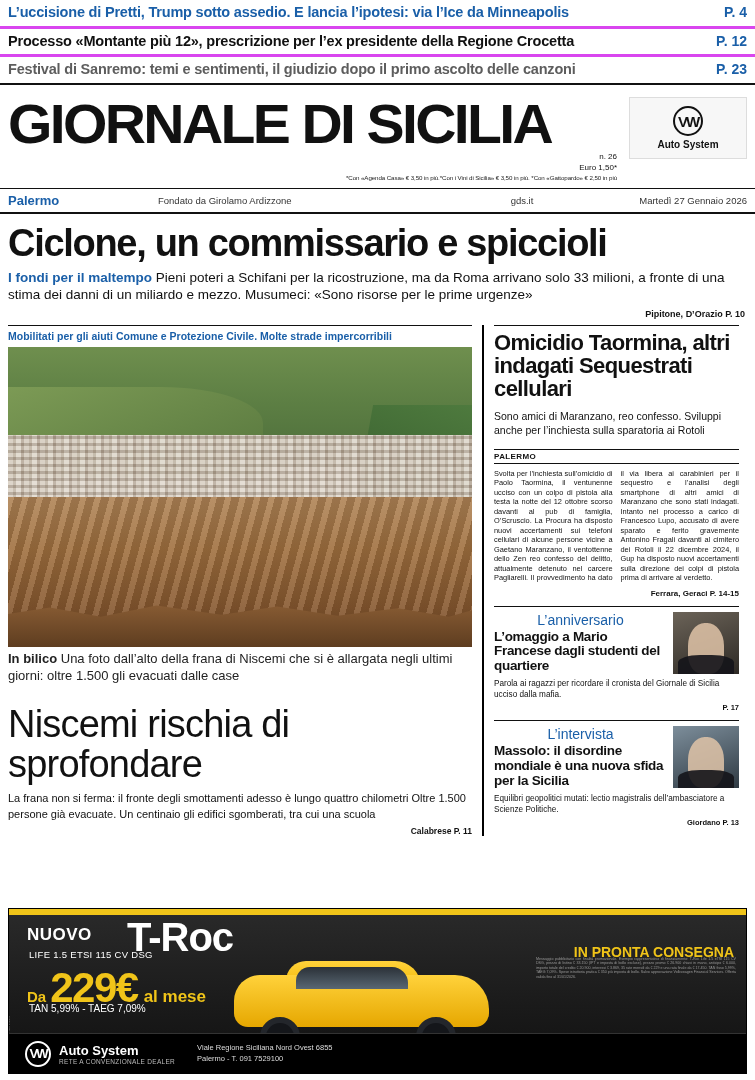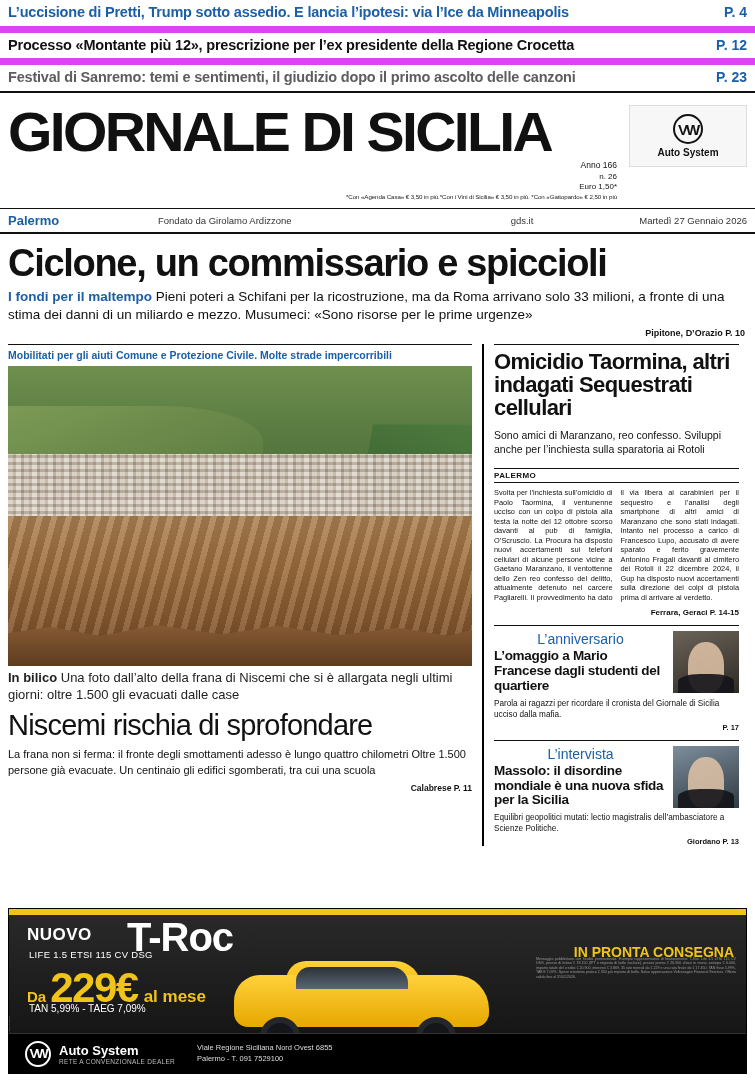--- a/index.html
+++ b/index.html
@@ -12,21 +12,21 @@
     color: #111;
     overflow: hidden;
   }
   .page { width: 755px; height: 1080px; position: relative; }
 
   
   .teasers { border-bottom: 2px solid #111; }
   .teaser {
     display: flex; align-items: baseline;
     padding: 4px 8px 5px 8px;
-    border-bottom: 7px solid #d946ef;
+    border-bottom: 3px solid #d946ef;
   }
   .teaser:last-child { border-bottom: none; }
   .teaser-text {
     flex: 1;
     font-size: 14.5px;
     font-weight: bold;
     letter-spacing: -0.2px;
     line-height: 1.15;
   }
   .teaser-1 .teaser-text { color: #1a5fa8; }
@@ -144,22 +144,22 @@
     clip-path: polygon(0 28%,9% 14%,20% 34%,32% 10%,46% 30%,58% 12%,71% 32%,84% 16%,95% 34%,100% 20%,100% 100%,0 100%); }
   .ph-green-right { position:absolute; right:0; top:58px; width:26%; height:140px;
     background: linear-gradient(200deg,#4e7a3e,#2f5428); clip-path: polygon(18% 0,100% 0,100% 100%,0 86%); }
 
   .photo-caption {
     font-size: 13px; line-height: 1.3; padding: 4px 0 0 0; color: #222;
   }
   .photo-caption b { font-weight: bold; }
 
   .left-head {
-    font-size: 29px; font-weight: normal; letter-spacing: -0.8px;
-    margin: 6px 0 6px 0; line-height: 1.05;
+    font-size: 38px; font-weight: normal; letter-spacing: -0.8px;
+    margin: 20px 0 6px 0; line-height: 1.05;
   }
   .left-dek {
     font-size: 11px; line-height: 1.45; margin: 0; color: #111;
   }
   .left-credit { text-align: right; font-size: 8.5px; font-weight: bold; margin-top: 4px; }
 
   
   .right-head {
     font-size: 22px; font-weight: bold; line-height: 1.04;
     letter-spacing: -0.6px; margin: 0 0 8px 0;
@@ -282,21 +282,20 @@
     <div class="teaser teaser-3">
       <div class="teaser-text">Festival di Sanremo: temi e sentimenti, il giudizio dopo il primo ascolto delle canzoni</div>
       <div class="teaser-page">P. 23</div>
     </div>
   </div>
 
   <div class="masthead">
     <div class="masthead-left">
       <div class="logo">GIORNALE DI SICILIA</div>
       <div class="masthead-meta">
-        <div class="anno">Anno 166</div>
         <div>n. 26</div>
         <div>Euro 1,50*</div>
         <div class="fine">*Con «Agenda Casa» € 3,50 in più.*Con i Vini di Sicilia» € 3,50 in più. *Con «Gattopardo» € 2,50 in più</div>
       </div>
     </div>
     <div class="ad-box">
       <div class="vw-ring">VW</div>
       <div class="ad-box-label">Auto System</div>
     </div>
   </div>

